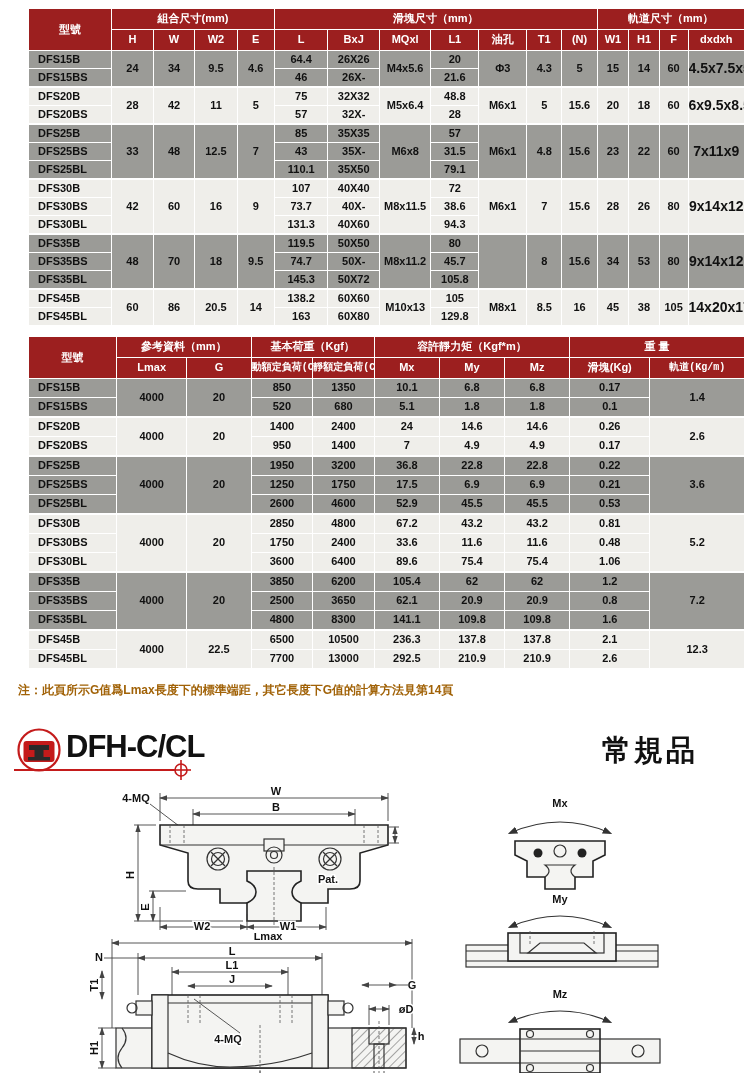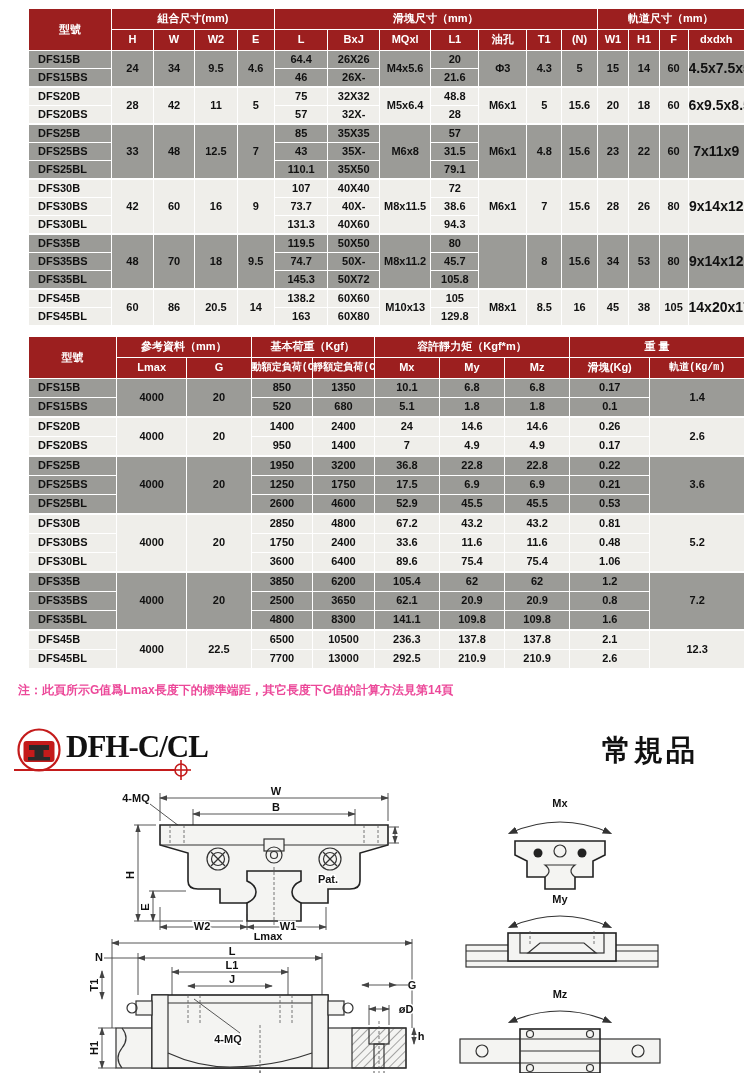--- a/index.html
+++ b/index.html
@@ -20,27 +20,27 @@
   table.spec th{background:#9c1f1f;color:#fff;height:20px;}
   table.spec th.tiny{font-size:10px;font-family:Liberation Mono, monospace;}
   table.spec tr.dark td{background:#9b9b97;}
   table.spec tr.light td{background:#efeeea;}
   table.spec td.model{text-align:left;padding-left:9px;}
   table.spec td.sm{font-size:14px;}
   table.spec tr.gs td{border-top:2px solid #ffffff;}
   #table2{margin-top:10px;}
   #table2 td{height:18px;}
   
-  .note{margin:13px 16px 0 18px;font-size:12px;font-weight:bold;color:#ec4899;}
+  .note{margin:13px 16px 0 18px;font-size:12px;font-weight:bold;color:#a16207;}
   
   .brand{position:relative;height:58px;margin-top:26px;}
   .brand .logo{position:absolute;left:16px;top:2px;}
   .brand .title{
     position:absolute;left:66px;top:4px;font-size:31px;font-weight:bold;
-    letter-spacing:-1px;color:#111;font-family:Liberation Serif, serif;
+    letter-spacing:-1px;color:#111;
   }
   .brand .redline{position:absolute;left:14px;top:44px;width:162px;height:2px;background:#c41b1b;}
   .brand .cross{position:absolute;left:170px;top:34px;}
   .brand .category{
     position:absolute;right:52px;top:6px;font-size:29px;font-weight:bold;
     letter-spacing:3px;color:#111;
   }
   
   .drawings{position:relative;height:335px;margin-top:4px;}
   .dw{position:absolute;}

